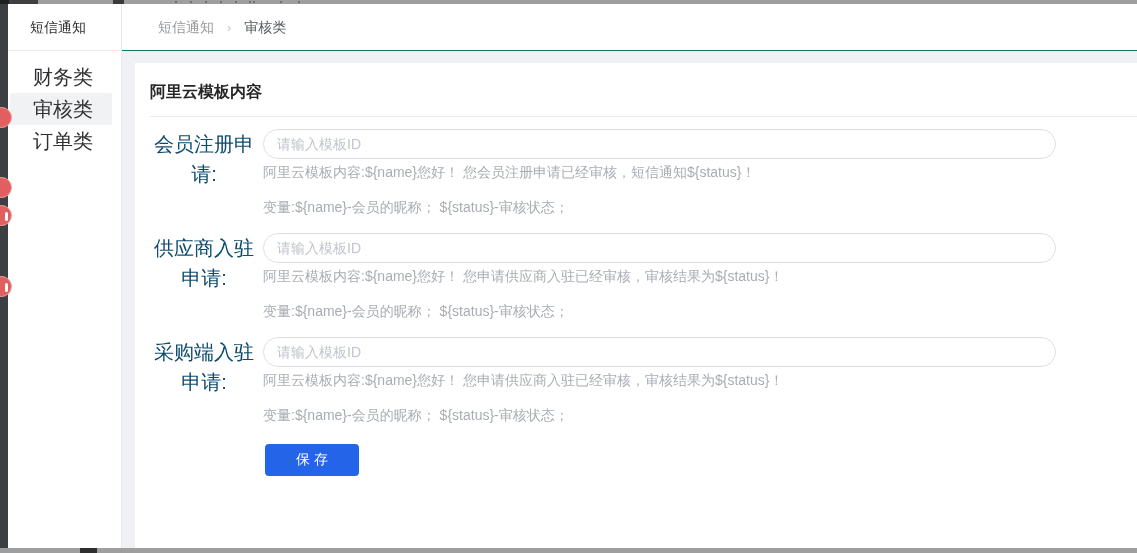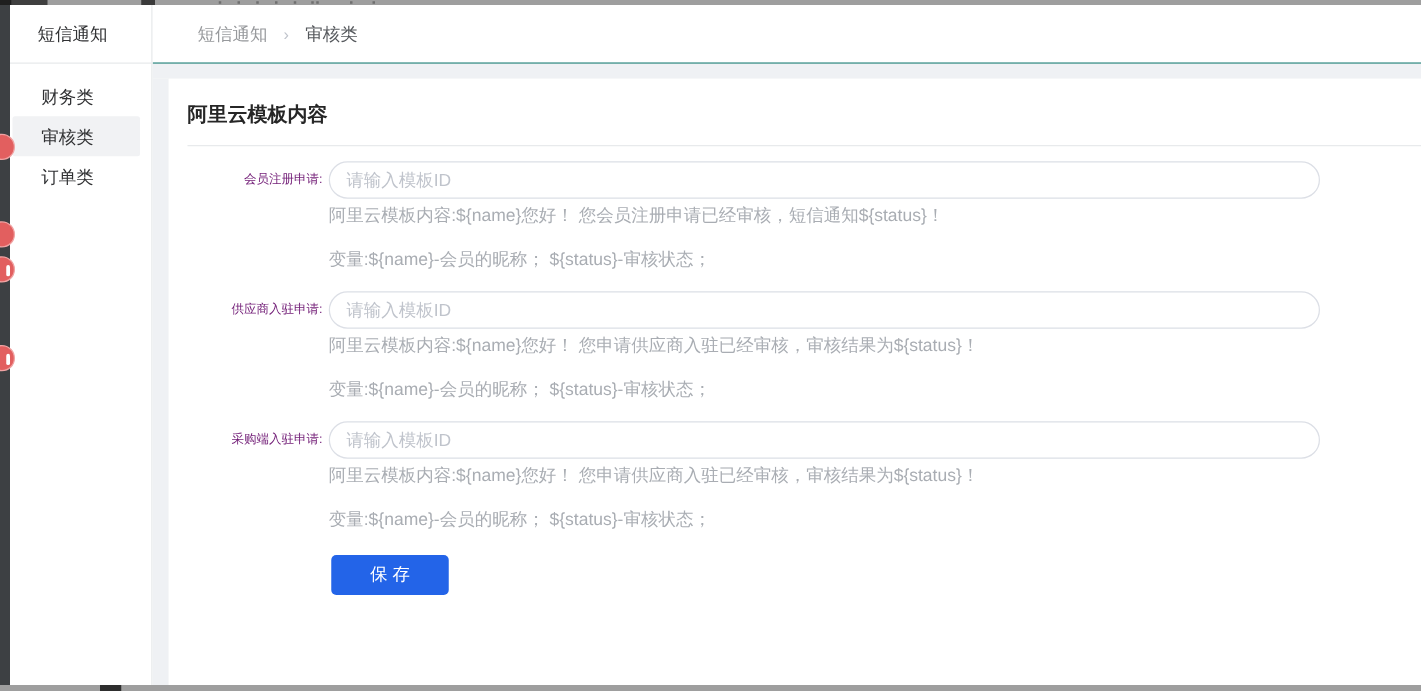--- a/index.html
+++ b/index.html
@@ -59,21 +59,21 @@
     z-index:10;
   }
   .sidebar-header{
     height:46px;line-height:46px;padding-left:22px;
     font-size:14px;color:#303133;
     border-bottom:1px solid #e8eaec;
   }
   .sidebar-menu{padding-top:10px;}
   .menu-item{
     height:32px;line-height:32px;padding-left:23px;margin:0 9px 0 2px;
-    font-size:14px;color:#303133;cursor:pointer;border-radius:2px;
+    font-size:20px;color:#303133;cursor:pointer;border-radius:2px;
   }
   .menu-item.active{background:#f1f2f4;}
   
   .breadcrumb-bar{
     position:absolute;left:122px;top:4px;width:1015px;height:47px;
     background:#ffffff;border-bottom:1px solid #0f766e;box-sizing:border-box;
     line-height:46px;padding-left:36px;font-size:14px;
   }
   .crumb-link{color:#97999c;cursor:pointer;}
   .crumb-sep{color:#c0c4cc;margin:0 9px;font-size:13px;}
@@ -100,21 +100,21 @@
     position:absolute;left:15px;top:53px;width:987px;height:0;
     border-bottom:1px solid #e8eaec;
   }
   
   .form-row{position:absolute;left:0;width:1002px;height:104px;}
   .row-1{top:66px;}
   .row-2{top:170px;}
   .row-3{top:274px;}
   .field-label{
     position:absolute;left:15px;top:0;width:108px;height:30px;line-height:30px;
-    text-align:right;font-size:10px;color:#701a75;
+    text-align:center;font-size:20px;color:#0c4a6e;
   }
   .field-input{
     position:absolute;left:128px;top:0;width:793px;height:30px;
     box-sizing:border-box;border:1px solid #dcdfe6;border-radius:15px;
     padding:0 13px;font-size:14px;color:#303133;outline:none;
     font-family:"Liberation Sans","DejaVu Sans",sans-serif;
   }
   .field-input::placeholder{color:#c0c4cc;opacity:1;}
   .helper{
     position:absolute;left:128px;font-size:14px;color:#a9adb3;

